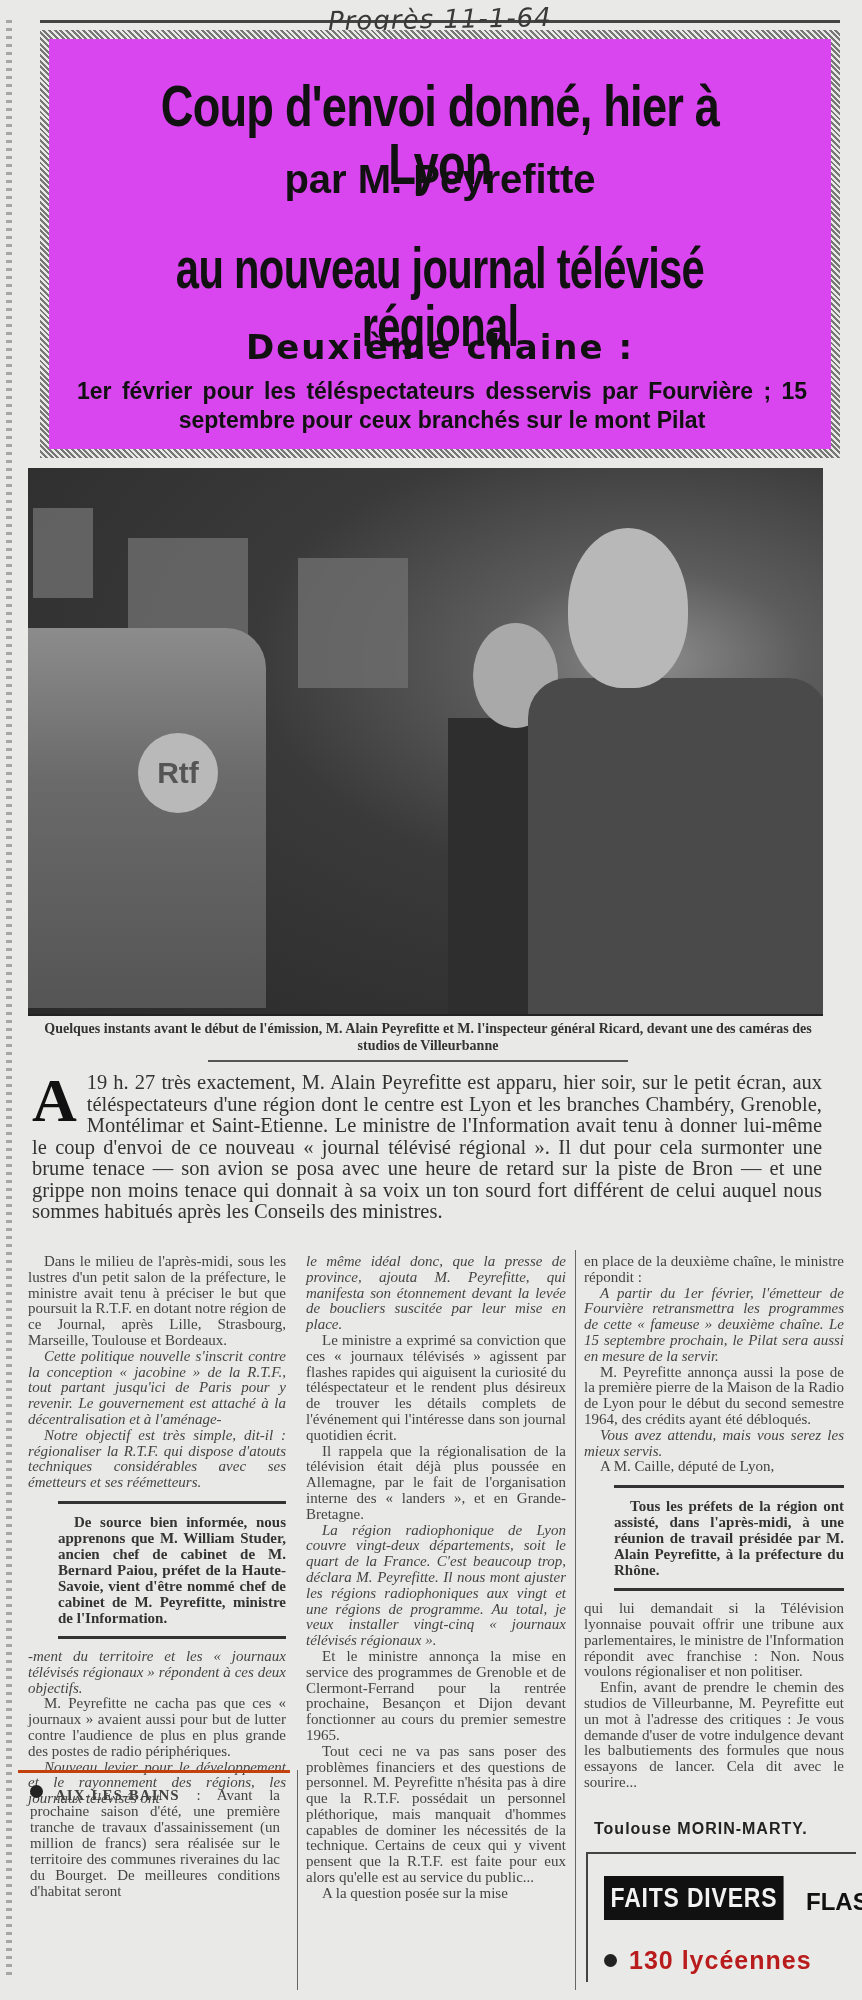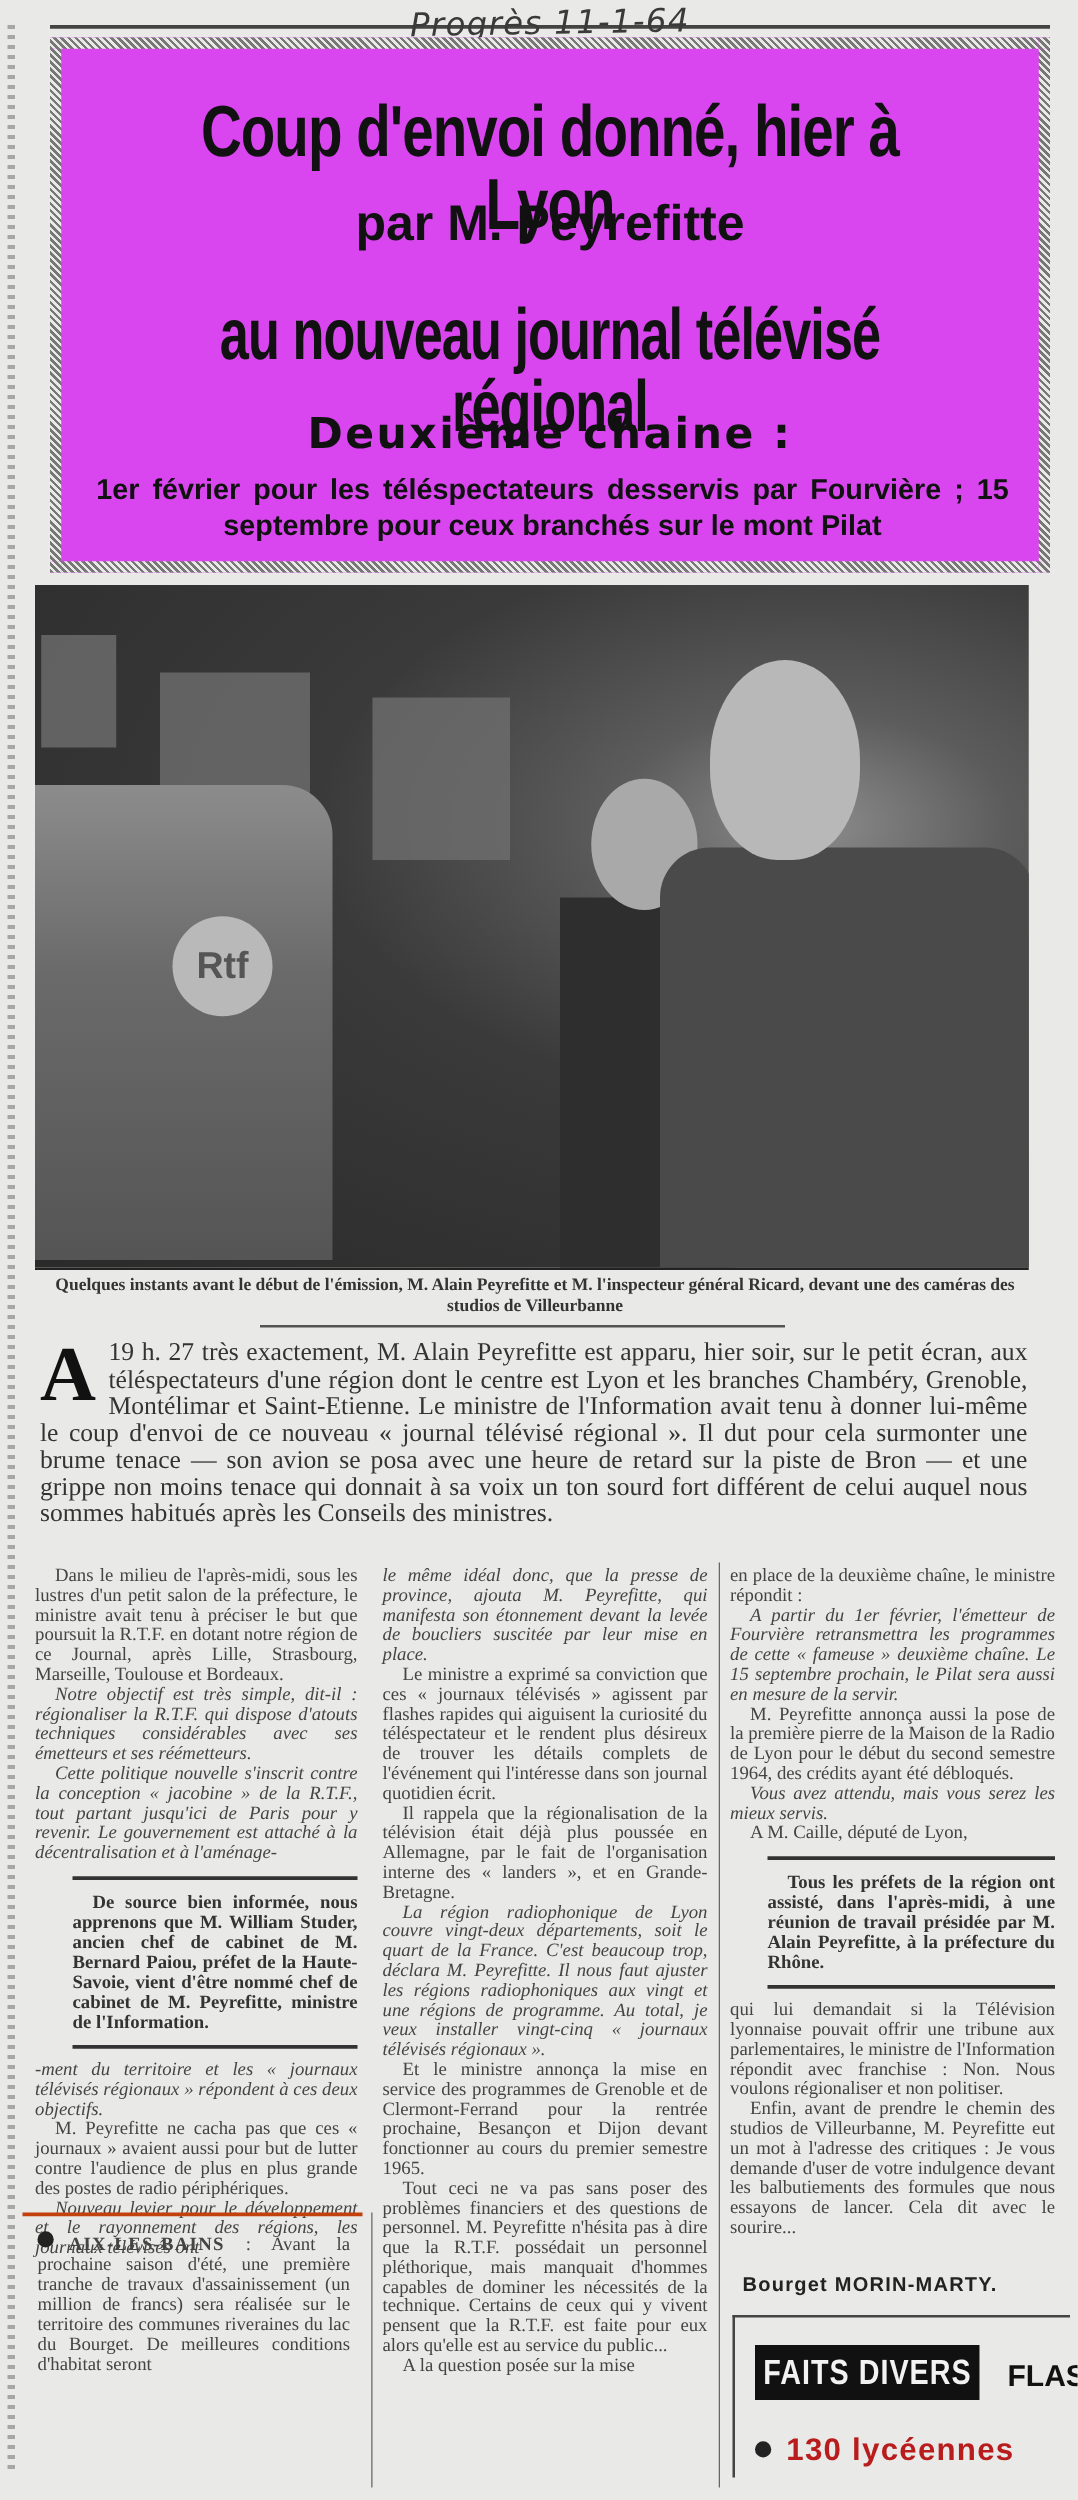--- a/index.html
+++ b/index.html
@@ -110,61 +110,61 @@
 
   <div class="caption">Quelques instants avant le début de l'émission, M. Alain Peyrefitte et M. l'inspecteur général Ricard, devant une des caméras des studios de Villeurbanne</div>
   <div class="caption-rule"></div>
 
   <div class="lead">
     <span class="dropcap">A</span><span> 19 h. 27 très exactement, M. Alain Peyrefitte est apparu, hier soir, sur le petit écran, aux téléspectateurs d'une région dont le centre est Lyon et les branches Chambéry, Grenoble, Montélimar et Saint-Etienne. Le ministre de l'Information avait tenu à donner lui-même le coup d'envoi de ce nouveau « journal télévisé régional ». Il dut pour cela surmonter une brume tenace — son avion se posa avec une heure de retard sur la piste de Bron — et une grippe non moins tenace qui donnait à sa voix un ton sourd fort différent de celui auquel nous sommes habitués après les Conseils des ministres.</span>
   </div>
 
   <div class="col col1">
     <p>Dans le milieu de l'après-midi, sous les lustres d'un petit salon de la préfecture, le ministre avait tenu à préciser le but que poursuit la R.T.F. en dotant notre région de ce Journal, après Lille, Strasbourg, Marseille, Toulouse et Bordeaux.</p>
+    <p class="it">Cette politique nouvelle s'inscrit contre la conception « jacobine » de la R.T.F., tout partant jusqu'ici de Paris pour y revenir. Le gouvernement est attaché à la décentralisation et à l'aménage-</p>
     <p class="it">Notre objectif est très simple, dit-il : régionaliser la R.T.F. qui dispose d'atouts techniques considérables avec ses émetteurs et ses réémetteurs.</p>
-    <p class="it">Cette politique nouvelle s'inscrit contre la conception « jacobine » de la R.T.F., tout partant jusqu'ici de Paris pour y revenir. Le gouvernement est attaché à la décentralisation et à l'aménage-</p>
     <div class="hr-bold" style="margin-left:30px;"></div>
     <p class="box-note" style="padding-left:30px;">De source bien informée, nous apprenons que M. William Studer, ancien chef de cabinet de M. Bernard Paiou, préfet de la Haute-Savoie, vient d'être nommé chef de cabinet de M. Peyrefitte, ministre de l'Information.</p>
     <div class="hr-bold" style="margin-left:30px;"></div>
     <p class="noindent it">-ment du territoire et les « journaux télévisés régionaux » répondent à ces deux objectifs.</p>
     <p>M. Peyrefitte ne cacha pas que ces « journaux » avaient aussi pour but de lutter contre l'audience de plus en plus grande des postes de radio périphériques.</p>
     <p class="it">Nouveau levier pour le développement et le rayonnement des régions, les journaux télévisés ont</p>
   </div>
 
   <div class="aix">
     <span class="bullet"></span><span class="place">AIX-LES-BAINS</span><span> : Avant la prochaine saison d'été, une première tranche de travaux d'assainissement (un million de francs) sera réalisée sur le territoire des communes riveraines du lac du Bourget. De meilleures conditions d'habitat seront</span>
   </div>
 
   <div class="vrule" style="left:279px;top:1770px;height:220px;"></div>
 
   <div class="col col2">
     <p class="noindent it">le même idéal donc, que la presse de province, ajouta M. Peyrefitte, qui manifesta son étonnement devant la levée de boucliers suscitée par leur mise en place.</p>
     <p>Le ministre a exprimé sa conviction que ces « journaux télévisés » agissent par flashes rapides qui aiguisent la curiosité du téléspectateur et le rendent plus désireux de trouver les détails complets de l'événement qui l'intéresse dans son journal quotidien écrit.</p>
     <p>Il rappela que la régionalisation de la télévision était déjà plus poussée en Allemagne, par le fait de l'organisation interne des « landers », et en Grande-Bretagne.</p>
-    <p class="it">La région radiophonique de Lyon couvre vingt-deux départements, soit le quart de la France. C'est beaucoup trop, déclara M. Peyrefitte. Il nous faut ajuster les régions radiophoniques aux vingt et une régions de programme. Au total, je veux installer vingt-cinq « journaux télévisés régionaux ».</p>
+    <p class="it">La région radiophonique de Lyon couvre vingt-deux départements, soit le quart de la France. C'est beaucoup trop, déclara M. Peyrefitte. Il nous mont ajuster les régions radiophoniques aux vingt et une régions de programme. Au total, je veux installer vingt-cinq « journaux télévisés régionaux ».</p>
     <p>Et le ministre annonça la mise en service des programmes de Grenoble et de Clermont-Ferrand pour la rentrée prochaine, Besançon et Dijon devant fonctionner au cours du premier semestre 1965.</p>
     <p>Tout ceci ne va pas sans poser des problèmes financiers et des questions de personnel. M. Peyrefitte n'hésita pas à dire que la R.T.F. possédait un personnel pléthorique, mais manquait d'hommes capables de dominer les nécessités de la technique. Certains de ceux qui y vivent pensent que la R.T.F. est faite pour eux alors qu'elle est au service du public...</p>
     <p>A la question posée sur la mise</p>
   </div>
 
   <div class="vrule" style="left:557px;top:1250px;height:740px;"></div>
 
   <div class="col col3">
     <p class="noindent">en place de la deuxième chaîne, le ministre répondit :</p>
     <p class="it">A partir du 1er février, l'émetteur de Fourvière retransmettra les programmes de cette « fameuse » deuxième chaîne. Le 15 septembre prochain, le Pilat sera aussi en mesure de la servir.</p>
     <p>M. Peyrefitte annonça aussi la pose de la première pierre de la Maison de la Radio de Lyon pour le début du second semestre 1964, des crédits ayant été débloqués.</p>
     <p class="it">Vous avez attendu, mais vous serez les mieux servis.</p>
     <p>A M. Caille, député de Lyon,</p>
     <div class="hr-bold" style="margin-left:30px;"></div>
     <p class="box-note" style="padding-left:30px;">Tous les préfets de la région ont assisté, dans l'après-midi, à une réunion de travail présidée par M. Alain Peyrefitte, à la préfecture du Rhône.</p>
     <div class="hr-bold" style="margin-left:30px;"></div>
     <p class="noindent">qui lui demandait si la Télévision lyonnaise pouvait offrir une tribune aux parlementaires, le ministre de l'Information répondit avec franchise : Non. Nous voulons régionaliser et non politiser.</p>
     <p>Enfin, avant de prendre le chemin des studios de Villeurbanne, M. Peyrefitte eut un mot à l'adresse des critiques : Je vous demande d'user de votre indulgence devant les balbutiements des formules que nous essayons de lancer. Cela dit avec le sourire...</p>
   </div>
 
-  <div class="signature">Bourget MORIN-MARTY.</div>
+  <div class="signature">Toulouse MORIN-MARTY.</div>
 
   <div class="faits">
     <div class="faits-badge">FAITS DIVERS</div>
     <div class="faits-flash">FLASH</div>
     <div class="faits-headline"><span class="bullet"></span><span>130 lycéennes</span></div>
   </div>
 </div>
 
 </body></html>

